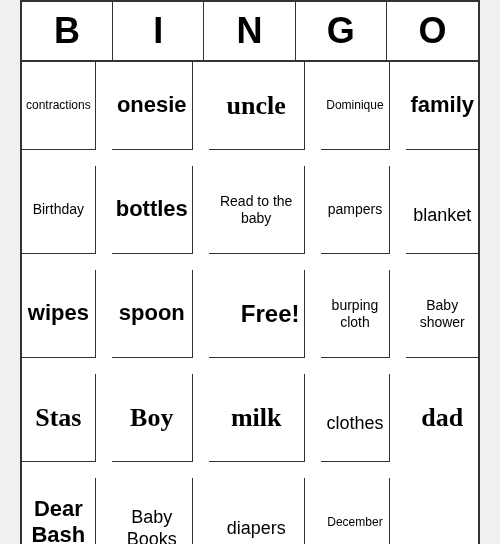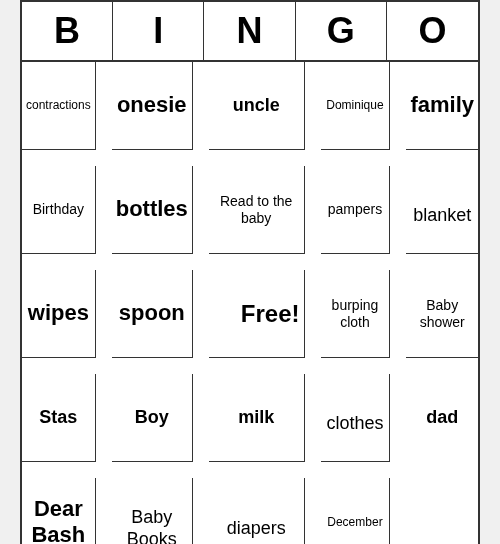--- a/index.html
+++ b/index.html
@@ -65,21 +65,21 @@
 
     .bingo-cell:nth-last-child(-n+5) {
       border-bottom: none;
     }
 
     .cell-text {
       line-height: 1.2;
     }
 
     
-    .size-xl { font-size: 18px; font-weight: bold; }
+    .size-xl { font-size: 26px; font-weight: bold; font-family: Liberation Serif, serif; }
     .size-lg { font-size: 22px; font-weight: bold; }
     .size-md { font-size: 18px; margin-top: 13px; }
     .size-sm { font-size: 14px; }
     .size-xs { font-size: 12px; }
 
     .free-cell {
       font-size: 24px;
       font-weight: bold;
       margin-left: 28px;
     }

